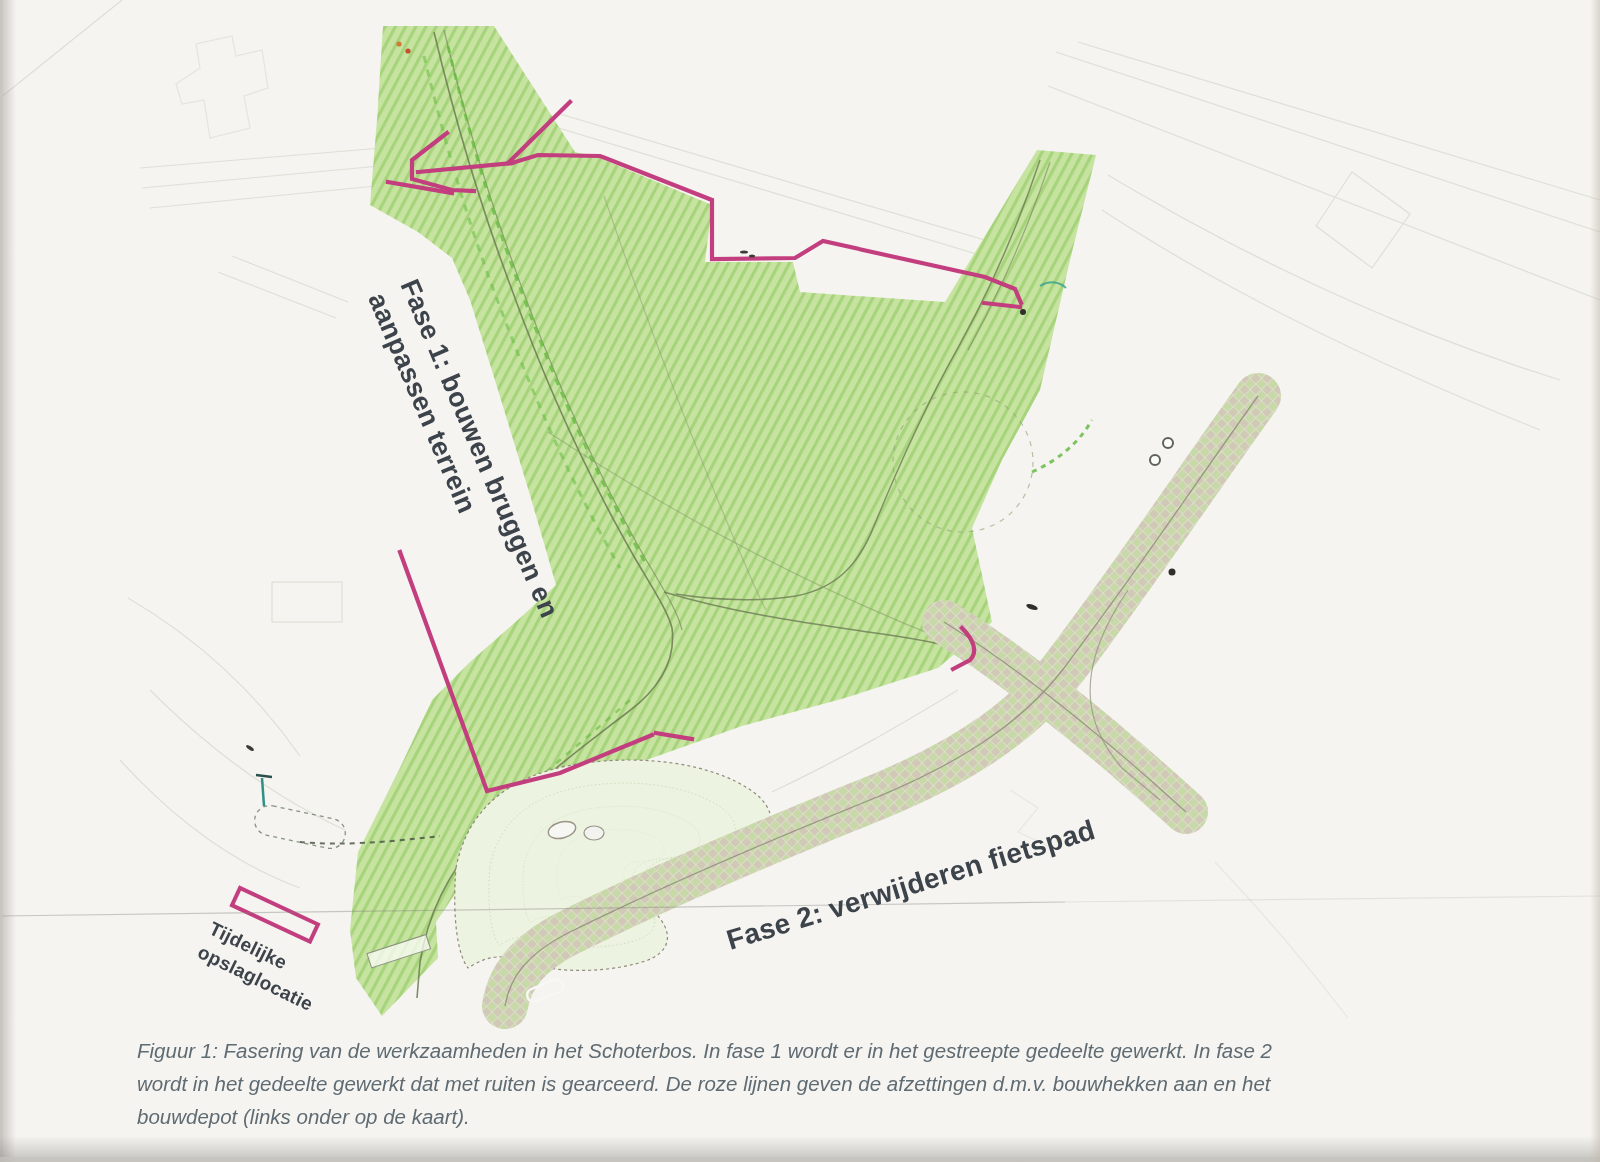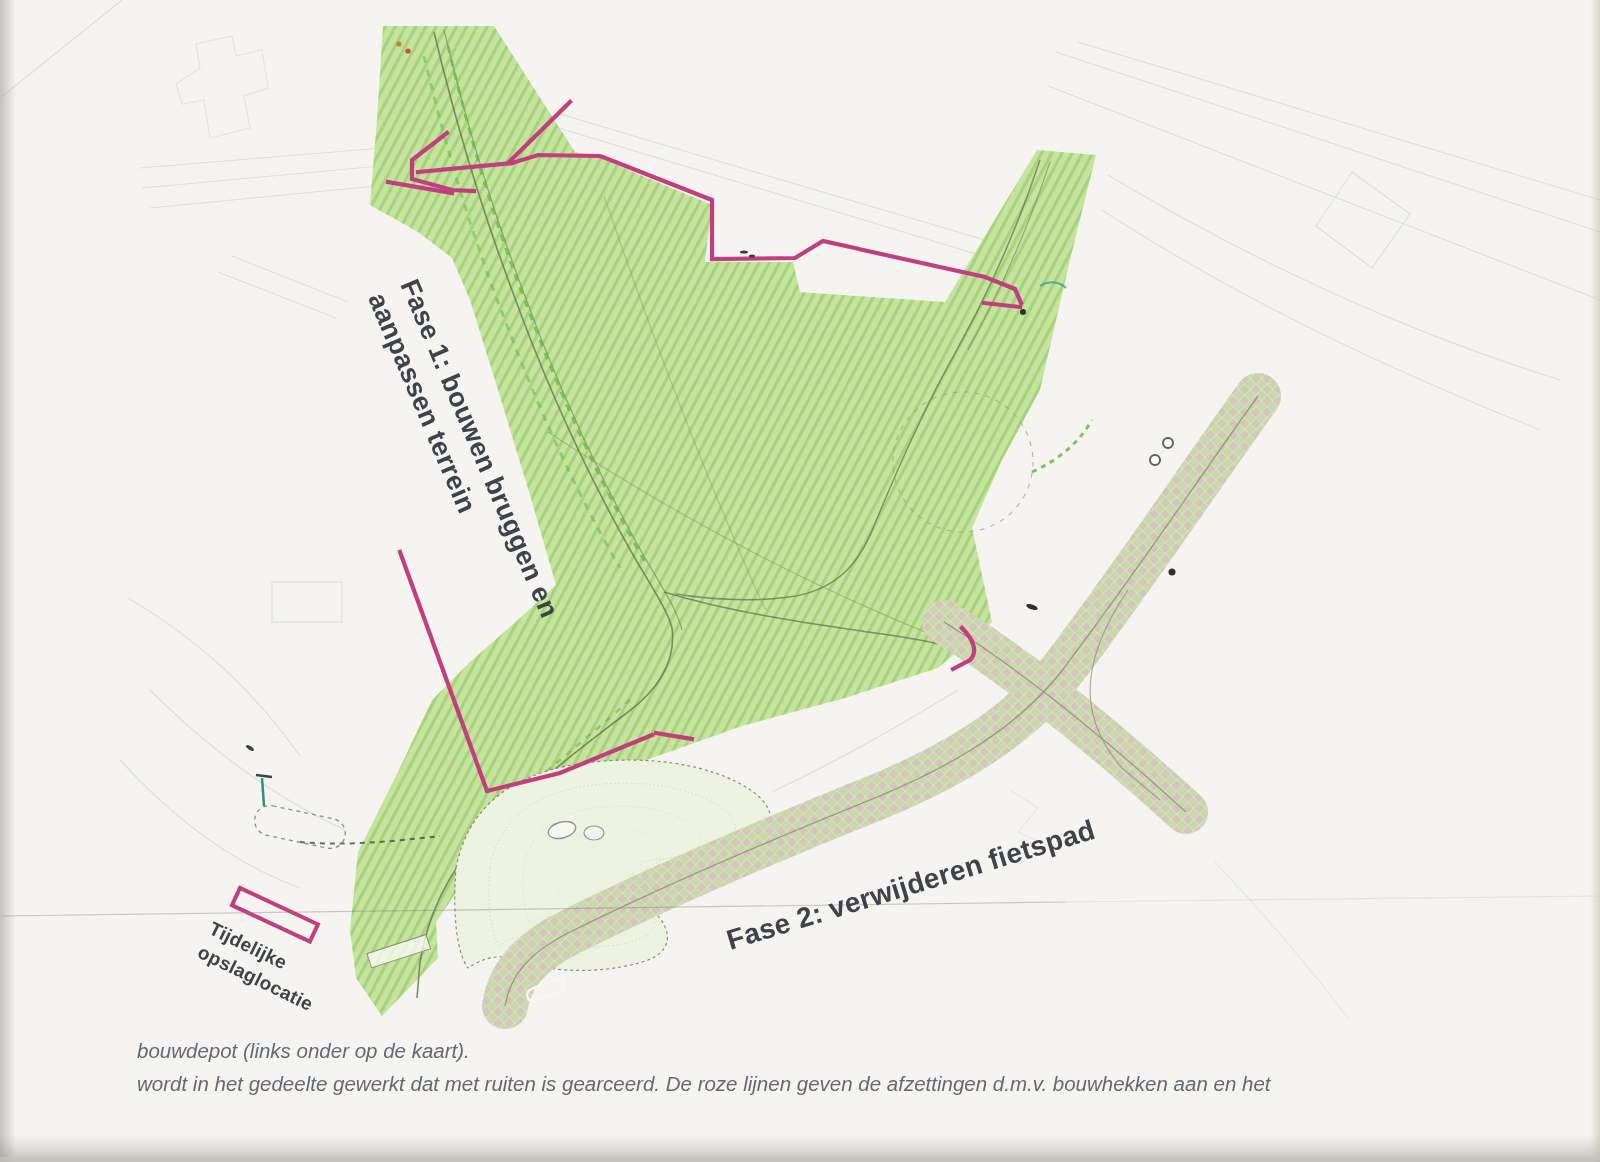--- a/index.html
+++ b/index.html
@@ -173,17 +173,18 @@
   <div class="map-label label-fase2">
     <div>Fase 2: verwijderen fietspad</div>
   </div>
 
   <div class="map-label label-depot">
     <div>Tijdelijke</div>
     <div>opslaglocatie</div>
   </div>
 
   <div class="caption">
+    <div>Figuur 1: Fasering van de werkzaamheden in het Schoterbos. In fase 1 wordt er in het gestreepte gedeelte gewerkt. In fase 2</div>
+    <div>wordt in het gedeelte gewerkt dat met ruiten is gearceerd. De roze lijnen geven de afzettingen d.m.v. bouwhekken aan en het</div>
     <div>bouwdepot (links onder op de kaart).</div>
-    <div>wordt in het gedeelte gewerkt dat met ruiten is gearceerd. De roze lijnen geven de afzettingen d.m.v. bouwhekken aan en het</div>
   </div>
 
 </div>
 
 </body></html>

